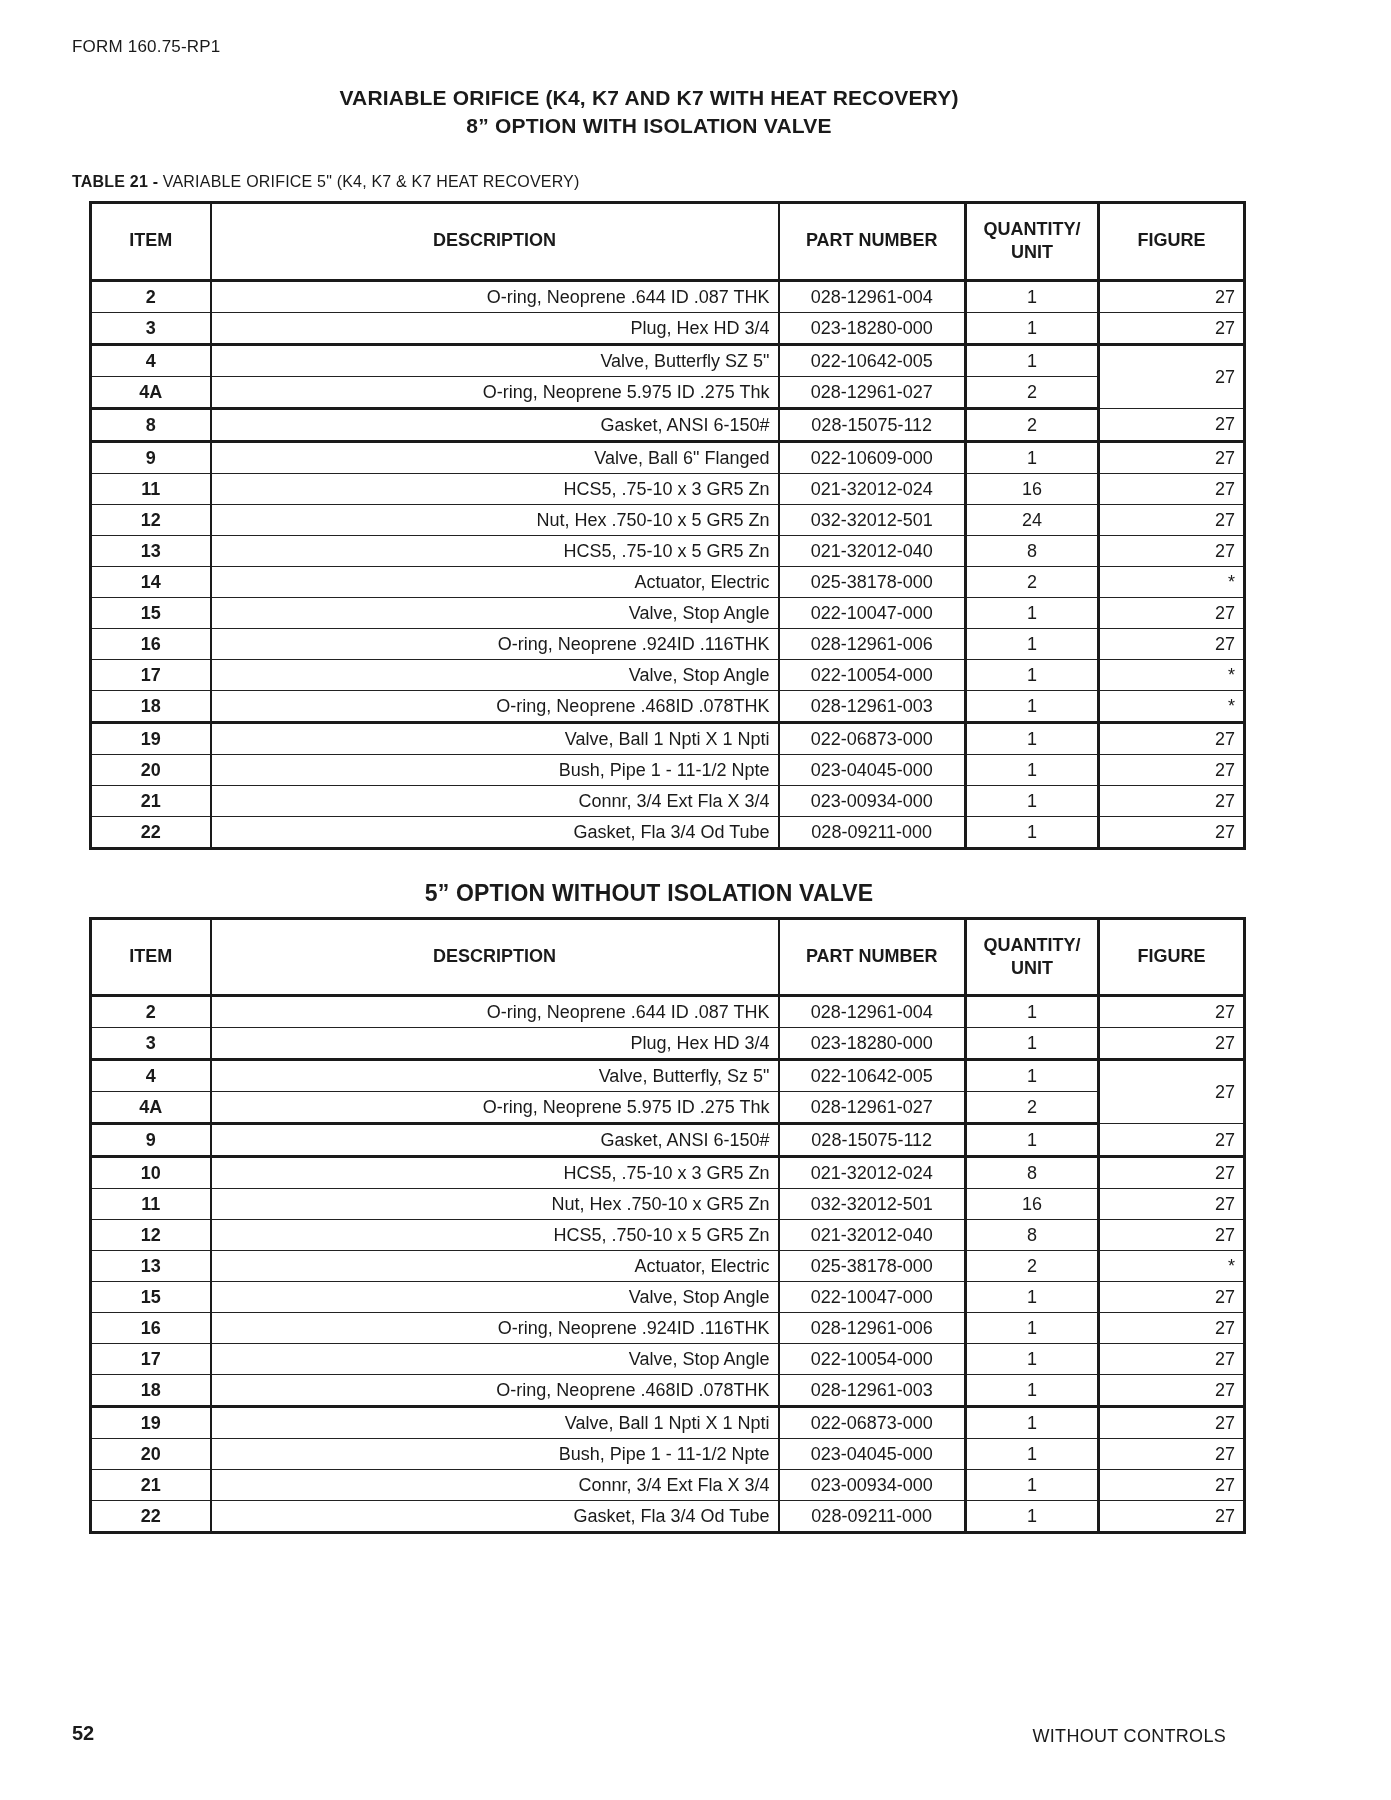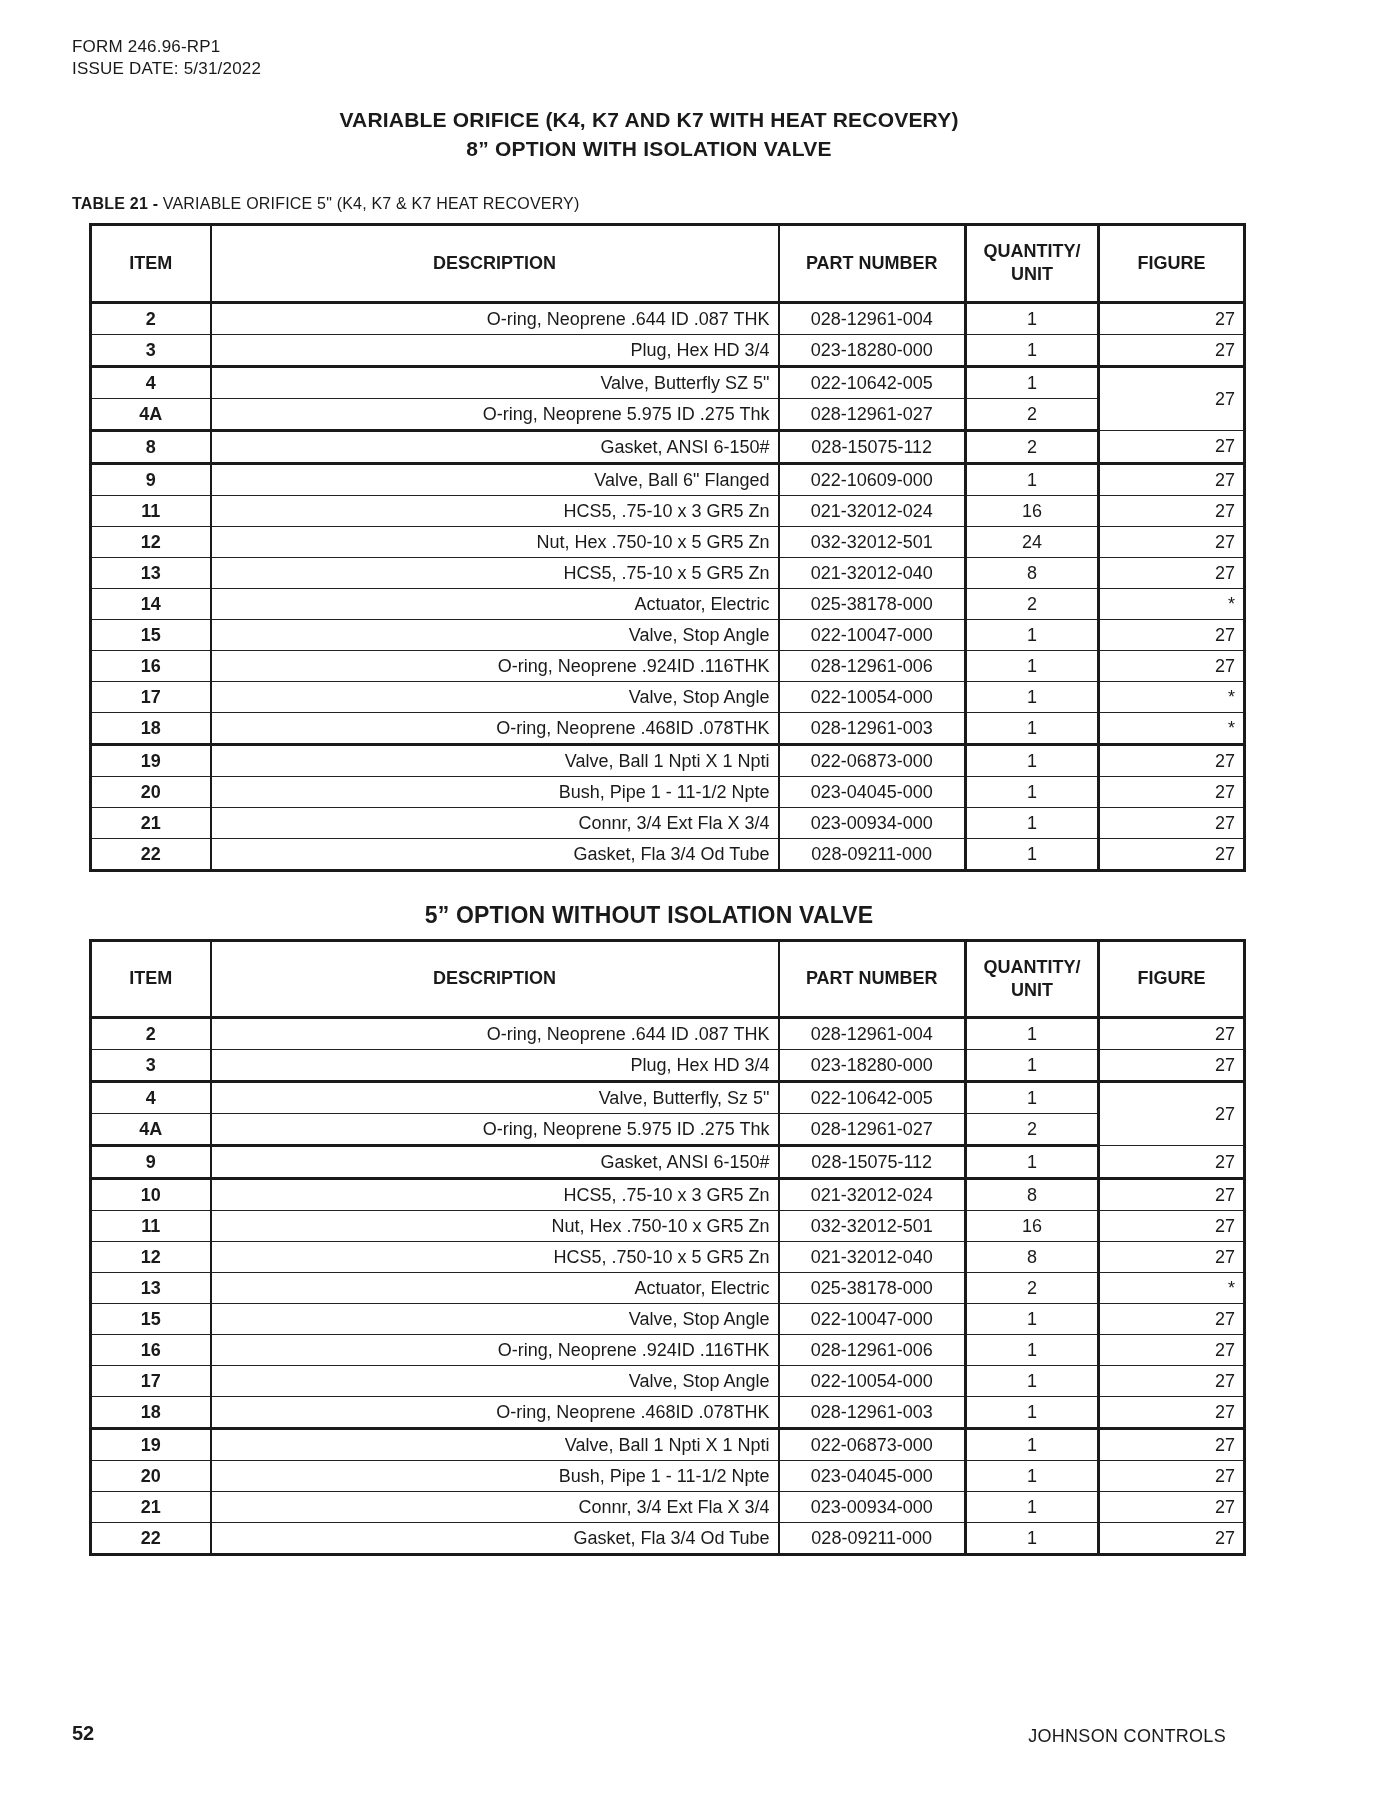--- a/index.html
+++ b/index.html
@@ -62,22 +62,21 @@
 
   .footer-pageno { position: absolute; left: 72px; top: 1722px; font-size: 20px; font-weight: bold; }
   .footer-company { position: absolute; left: 72px; top: 1726px; width: 1154px; text-align: right; font-size: 18px; letter-spacing: 0.3px; }
 </style>
 </head>
 <body>
 
 <div class="content">
 
   <div class="form-header">
-    <div>FORM 246.96-RP1</div>
-    <div>ISSUE DATE: 5/31/2022</div>
+    <div>FORM 160.75-RP1</div>
   </div>
 
   <div class="doc-title">
     <div>VARIABLE ORIFICE (K4, K7 AND K7 WITH HEAT RECOVERY)</div>
     <div>8” OPTION WITH ISOLATION VALVE</div>
   </div>
 
   <div class="table-caption">
     <span class="cap-bold">TABLE 21 - </span><span>VARIABLE ORIFICE 5" (K4, K7 &amp; K7 HEAT RECOVERY)</span>
   </div>
@@ -368,13 +367,13 @@
           <td class="c-qty v-qty">1</td>
           <td class="c-fig">27</td>
         </tr>
       </tbody>
   </table>
 
 
 </div>
 
 <div class="footer-pageno">52</div>
-<div class="footer-company">JOHNSON CONTROLS</div>
+<div class="footer-company">WITHOUT CONTROLS</div>
 
 </body></html>

